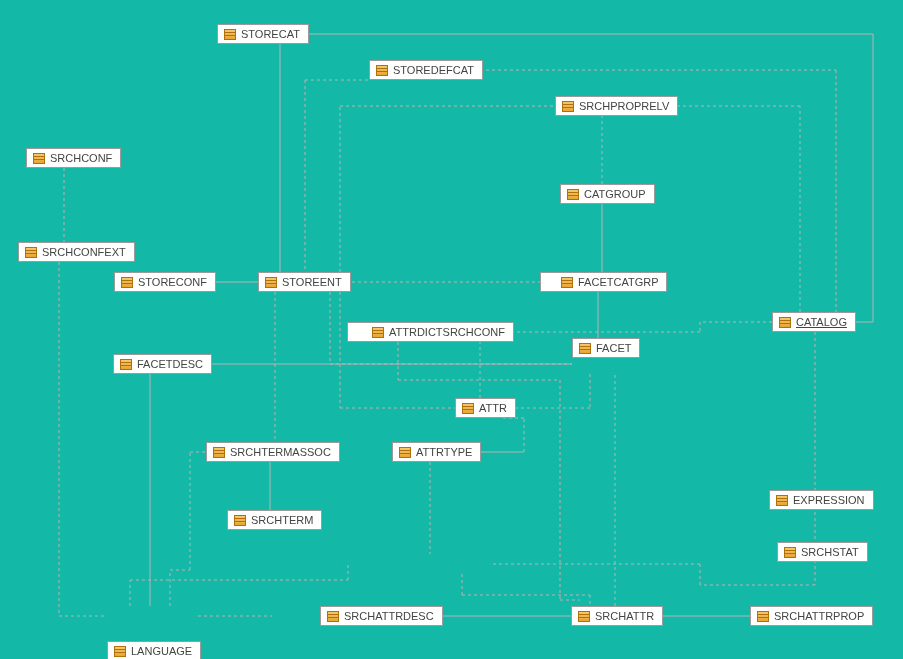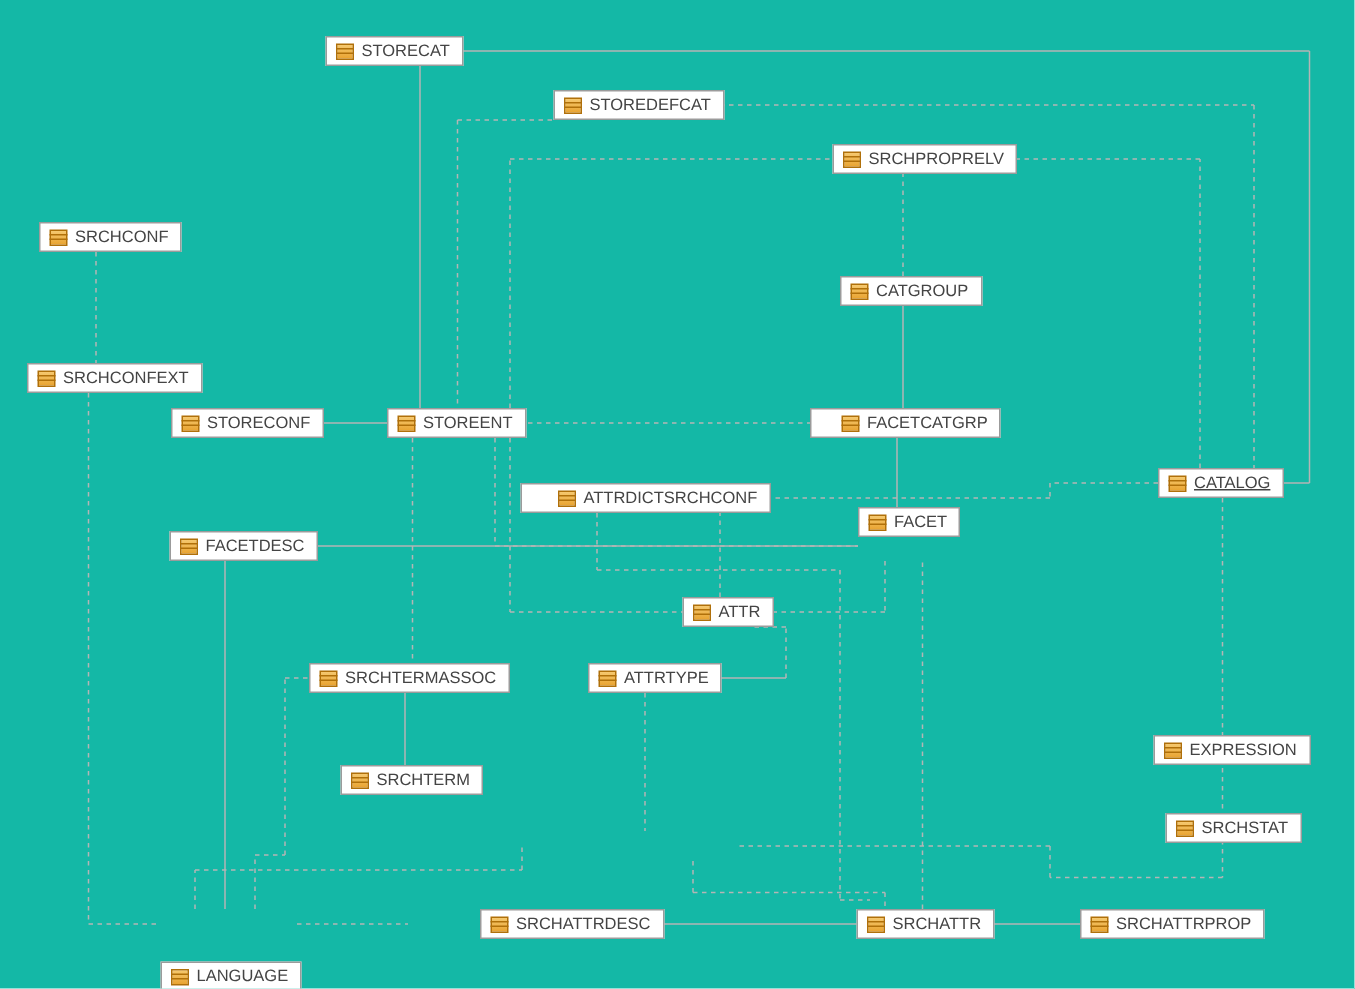--- a/index.html
+++ b/index.html
@@ -194,17 +194,17 @@
       <span>LANGUAGE</span>
     </div>
     <div class="entity" style="left: 272px; top: 606px; margin-left: 48px;">
       <span class="tbl-icon"></span>
       <span>SRCHATTRDESC</span>
     </div>
     <div class="entity" style="left: 571px; top: 606px;">
       <span class="tbl-icon"></span>
       <span>SRCHATTR</span>
     </div>
-    <div class="entity" style="left: 720px; top: 606px;">
+    <div class="entity" style="left: 750px; top: 606px;">
       <span class="tbl-icon"></span>
       <span>SRCHATTRPROP</span>
     </div>
   </div>
 
 </body></html>

